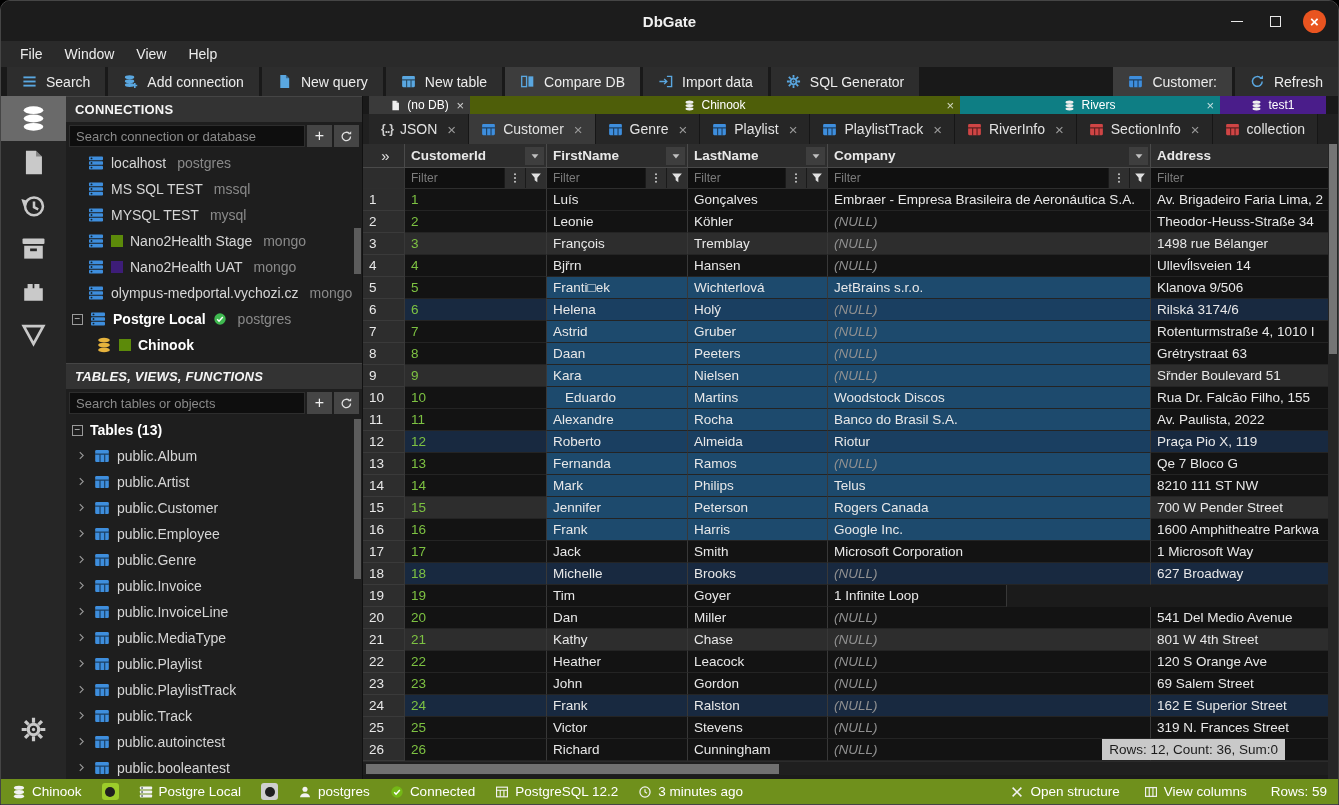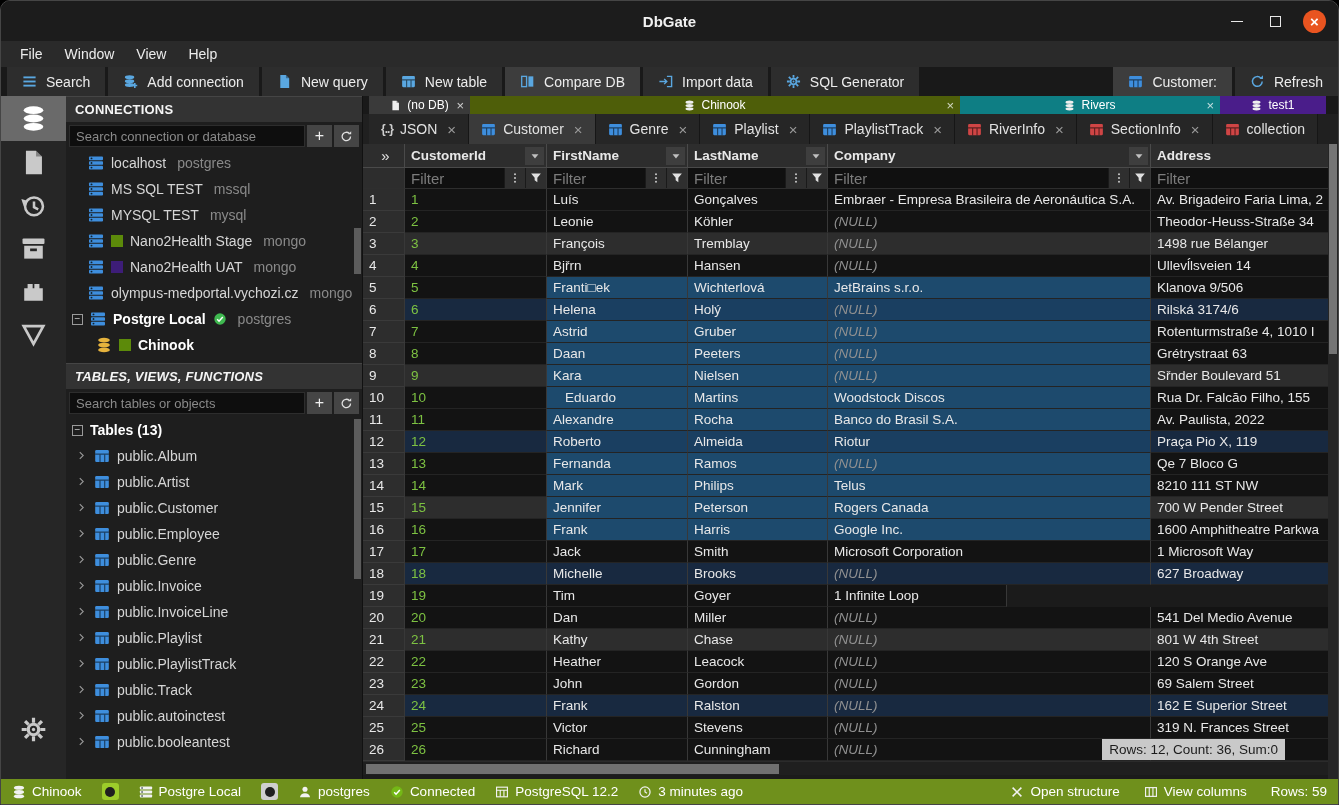--- a/index.html
+++ b/index.html
@@ -96,21 +96,21 @@
   .nullv { color:#909090; font-style:italic; }
   .hcell { flex:none; background:#2d2d2d; border-right:1px solid #4a4a4a; border-bottom:1px solid #4a4a4a;
            display:flex; align-items:center; justify-content:space-between; padding:0 2px 0 6px;
            font-weight:bold; font-size:13.5px; overflow:hidden; white-space:nowrap; }
   .hcell.exp { justify-content:center; font-weight:normal; color:#e0e0e0; font-size:15px; }
   .hdrop { width:19px; height:18px; background:#3e3e3e; display:flex; align-items:center; justify-content:center; flex:none; }
   .hdrop svg { width:12px; height:12px; }
   .fcell { flex:none; background:#101010; border-right:1px solid #383838; border-bottom:1px solid #2e2e2e;
            display:flex; align-items:stretch; overflow:hidden; }
   .fcell.rn { background:#2d2d2d; }
-  .fcell input { flex:1; min-width:0; background:transparent; border:0; color:#cfcfcf; font-size:15px; padding:0 0 0 6px; font-family:inherit; }
+  .fcell input { flex:1; min-width:0; background:transparent; border:0; color:#cfcfcf; font-size:12px; padding:0 0 0 6px; font-family:inherit; }
   .fcell input::placeholder { color:#7c7c7c; }
   .fbtn { width:21px; flex:none; background:#2f2f2f; border-left:1px solid #1a1a1a; display:flex; align-items:center; justify-content:center; }
   .fbtn svg { width:12px; height:12px; }
   .hscroll { height:14px; flex:none; background:#1f1f1f; border-top:1px solid #2b2b2b; position:relative; }
   .hthumb { position:absolute; left:3px; top:2px; height:10px; width:413px; background:#707070; }
   .vscroll { position:absolute; right:0; top:0; bottom:0; width:10px; background:#262626; }
   .vthumb { position:absolute; left:1px; top:0; width:8px; height:210px; background:#757575; }
   .seltip { position:absolute; right:53px; top:595px; height:21px; background:#c9c9c9; color:#1b1b1b;
             font-size:13.5px; line-height:21px; padding:0 7px; z-index:5; }
 
@@ -612,20 +612,36 @@
               </span></span>
             <span class="icon">
               <svg viewBox="0 0 16 16">
                 <rect x="1.2" y="2" width="13.6" height="12" rx="1.2" fill="#3e8edd"></rect>
                 <g stroke="rgba(0,0,0,.55)" stroke-width="1.2" fill="none">
                   <path d="M1.2 6.2h13.6M6 6.2V14M10.7 6.2V14"></path>
                 </g>
               </svg>
             </span>
             <span class="tname">public.InvoiceLine</span>
+          </div>
+          <div class="titem" style="padding-left: 10px;">
+            <span class="chev"><span class="icon">
+                <svg viewBox="0 0 16 16" style="width:11px;height:11px">
+                  <path d="M5.5 3l5 5-5 5" fill="none" stroke="#999" stroke-width="1.6"></path>
+                </svg>
+              </span></span>
+            <span class="icon">
+              <svg viewBox="0 0 16 16">
+                <rect x="1.2" y="2" width="13.6" height="12" rx="1.2" fill="#3e8edd"></rect>
+                <g stroke="rgba(0,0,0,.55)" stroke-width="1.2" fill="none">
+                  <path d="M1.2 6.2h13.6M6 6.2V14M10.7 6.2V14"></path>
+                </g>
+              </svg>
+            </span>
+            <span class="tname">public.MediaType</span>
           </div>
           <div class="titem" style="padding-left: 10px;">
             <span class="chev"><span class="icon">
                 <svg viewBox="0 0 16 16" style="width:11px;height:11px">
                   <path d="M5.5 3l5 5-5 5" fill="none" stroke="#999" stroke-width="1.6"></path>
                 </svg>
               </span></span>
             <span class="icon">
               <svg viewBox="0 0 16 16">
                 <rect x="1.2" y="2" width="13.6" height="12" rx="1.2" fill="#3e8edd"></rect>

